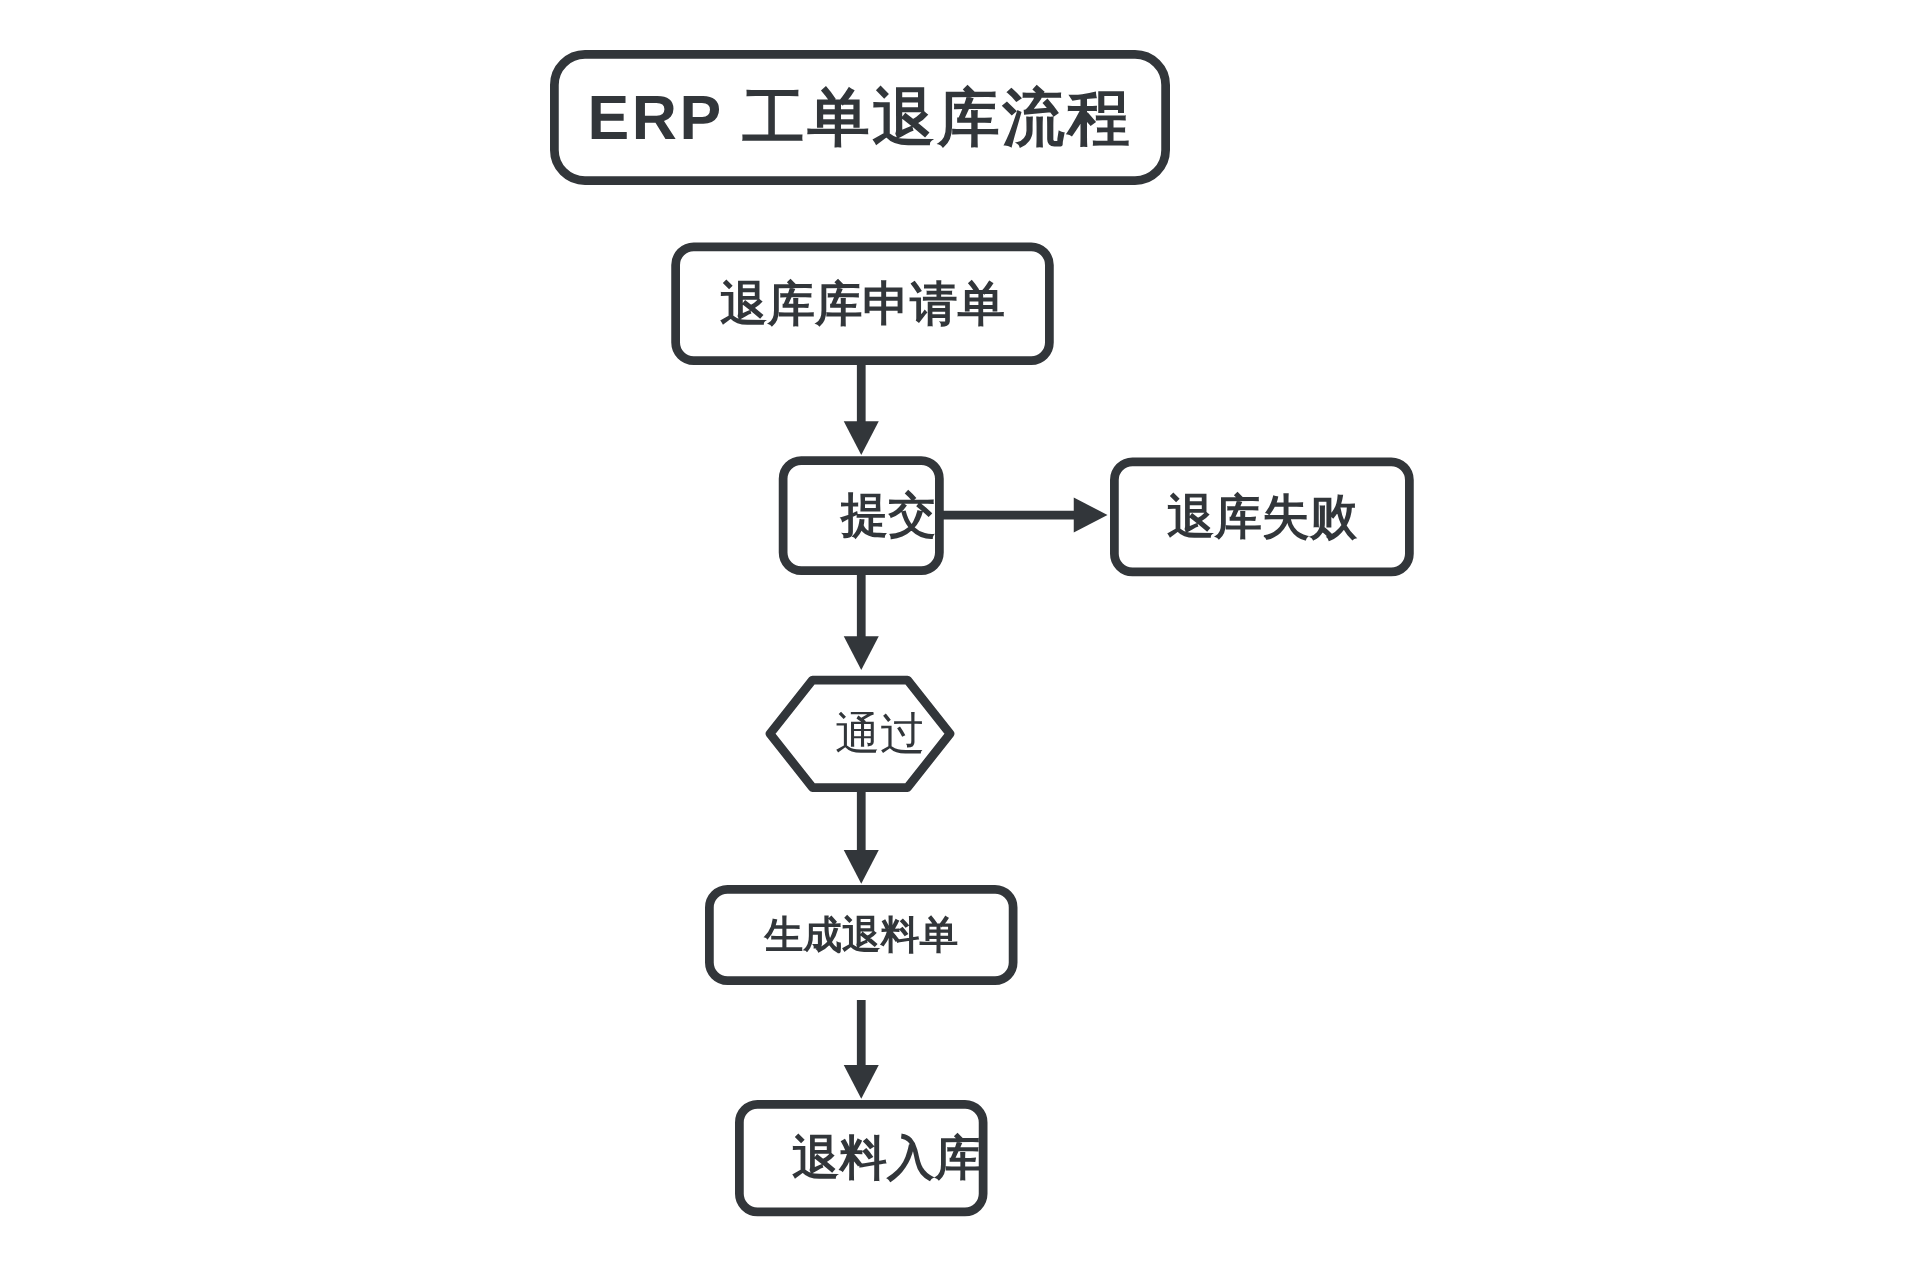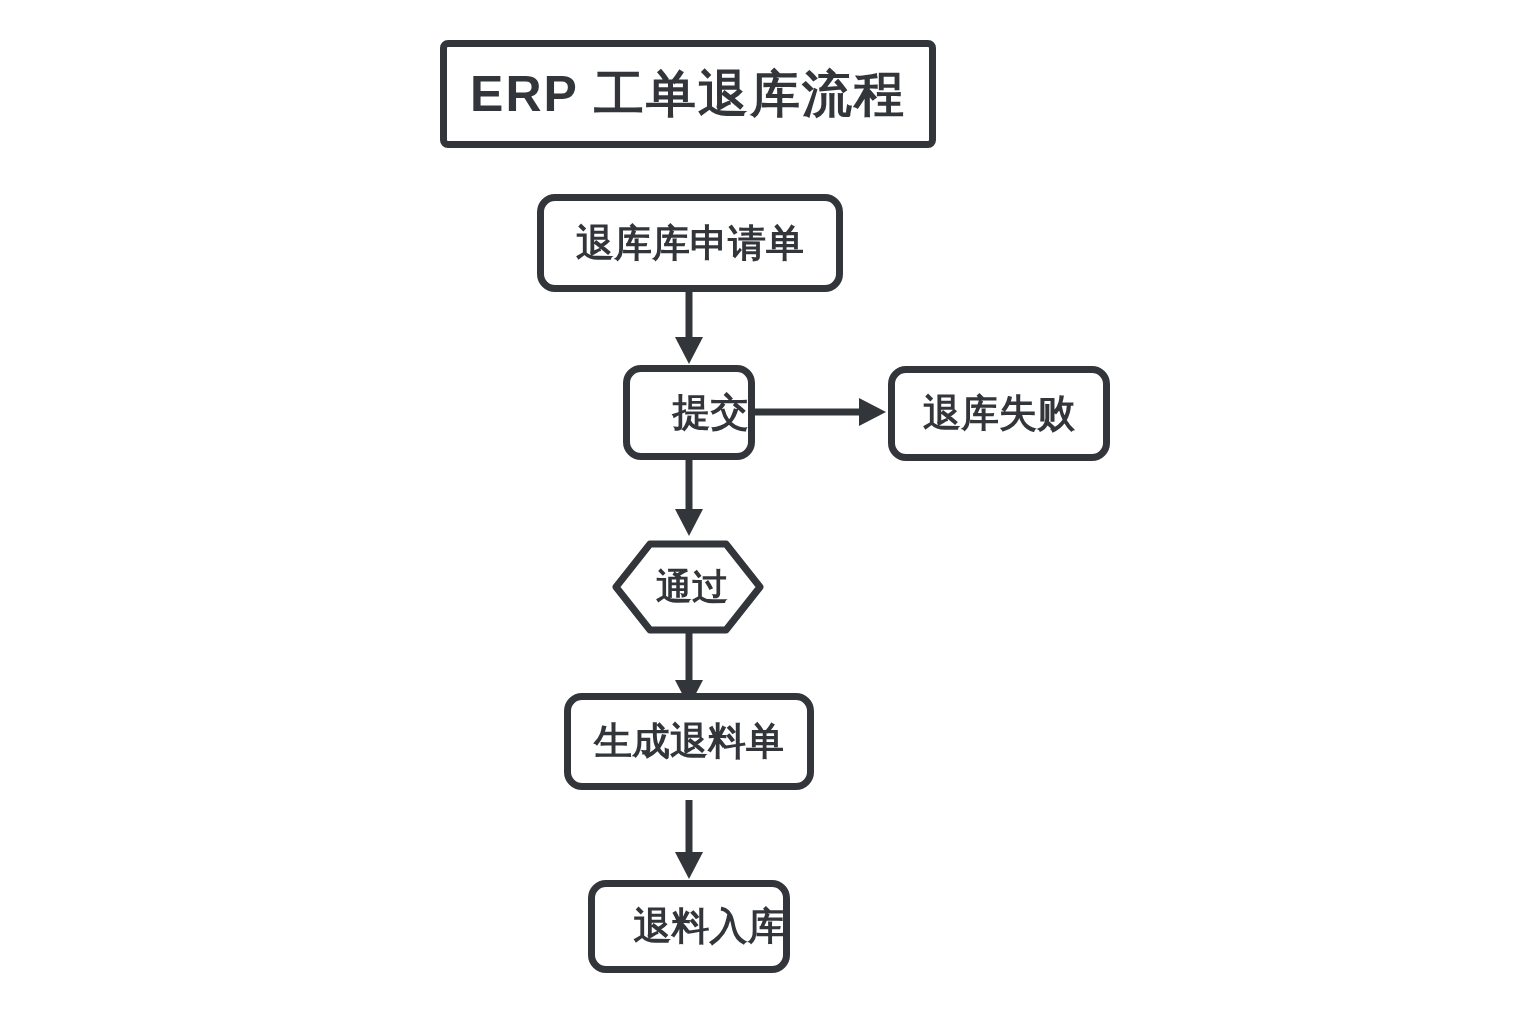--- a/index.html
+++ b/index.html
@@ -34,59 +34,59 @@
     justify-content: center;
     color: var(--text, #32363a);
     font-weight: bold;
     z-index: 2;
     text-align: center;
     white-space: nowrap;
   }
   .node-title {
     left: 440px; top: 40px; width: 496px; height: 108px;
     font-size: 50px;
-    border-radius: 8px;
+    border-radius: 28px;
     letter-spacing: 2px;
   }
   .node-apply {
     left: 537px; top: 194px; width: 306px; height: 98px;
     font-size: 38px;
     text-align: right;
   }
   .node-submit {
     left: 623px; top: 365px; width: 132px; height: 95px;
     font-size: 38px;
     padding-left: 43px;
   }
   .node-fail {
-    left: 888px; top: 366px; width: 222px; height: 95px;
+    left: 888px; top: 366px; width: 243px; height: 95px;
     font-size: 38px;
   }
   .node-hex {
     position: absolute;
     left: 608px; top: 537px; width: 160px; height: 100px;
     z-index: 2;
   }
   .node-hex .hex-shape {
     position: absolute;
     left: 0; top: 0; width: 100%; height: 100%;
   }
   .node-hex .hex-label {
     position: absolute;
-    left: 4px; top: 0; width: 100%; height: 100%;
+    left: 16px; top: 0; width: 100%; height: 100%;
     display: flex;
     align-items: center;
     justify-content: center;
     color: var(--text, #32363a);
-    font-weight: bold;
+    font-weight: normal;
     font-size: 36px;
   }
   .node-generate {
-    left: 564px; top: 693px; width: 250px; height: 97px;
-    font-size: 38px;
+    left: 564px; top: 708px; width: 250px; height: 80px;
+    font-size: 31px;
   }
   .node-inbound {
     left: 588px; top: 880px; width: 202px; height: 93px;
     font-size: 38px;
     padding-left: 41px;
   }
 </style>
 </head>
 <body>
 

